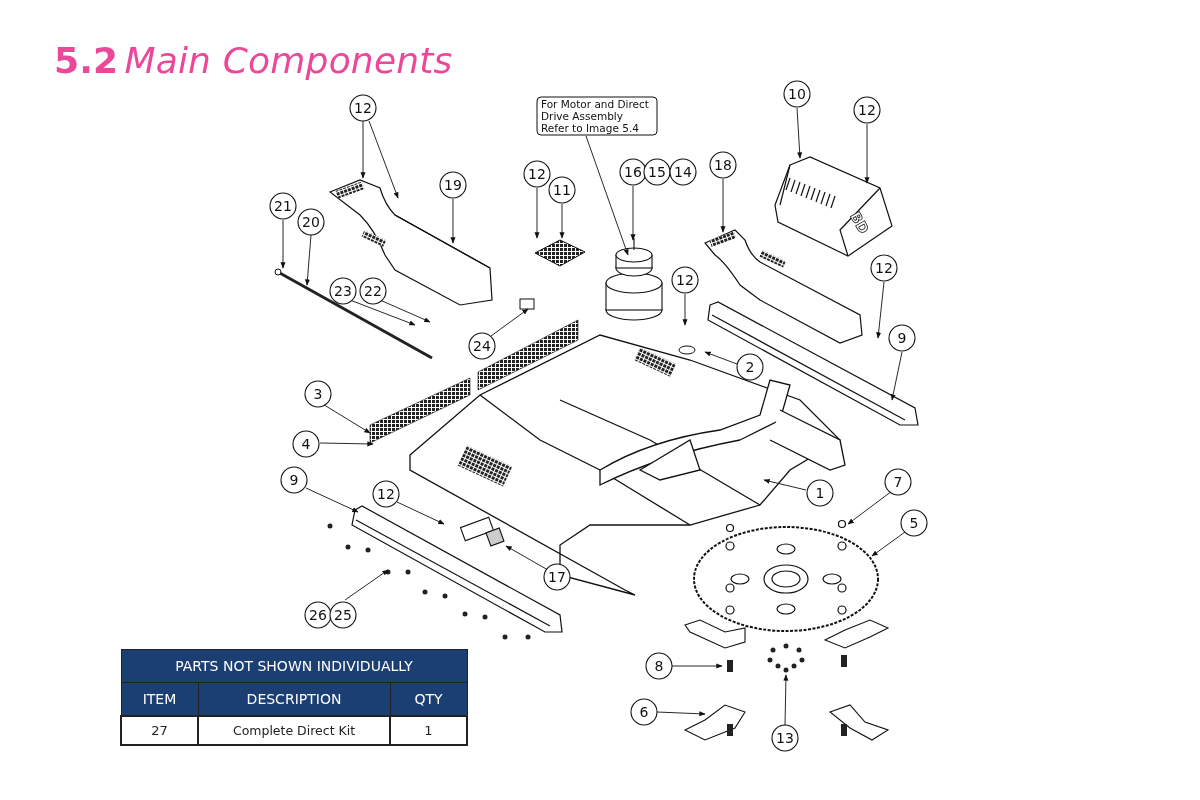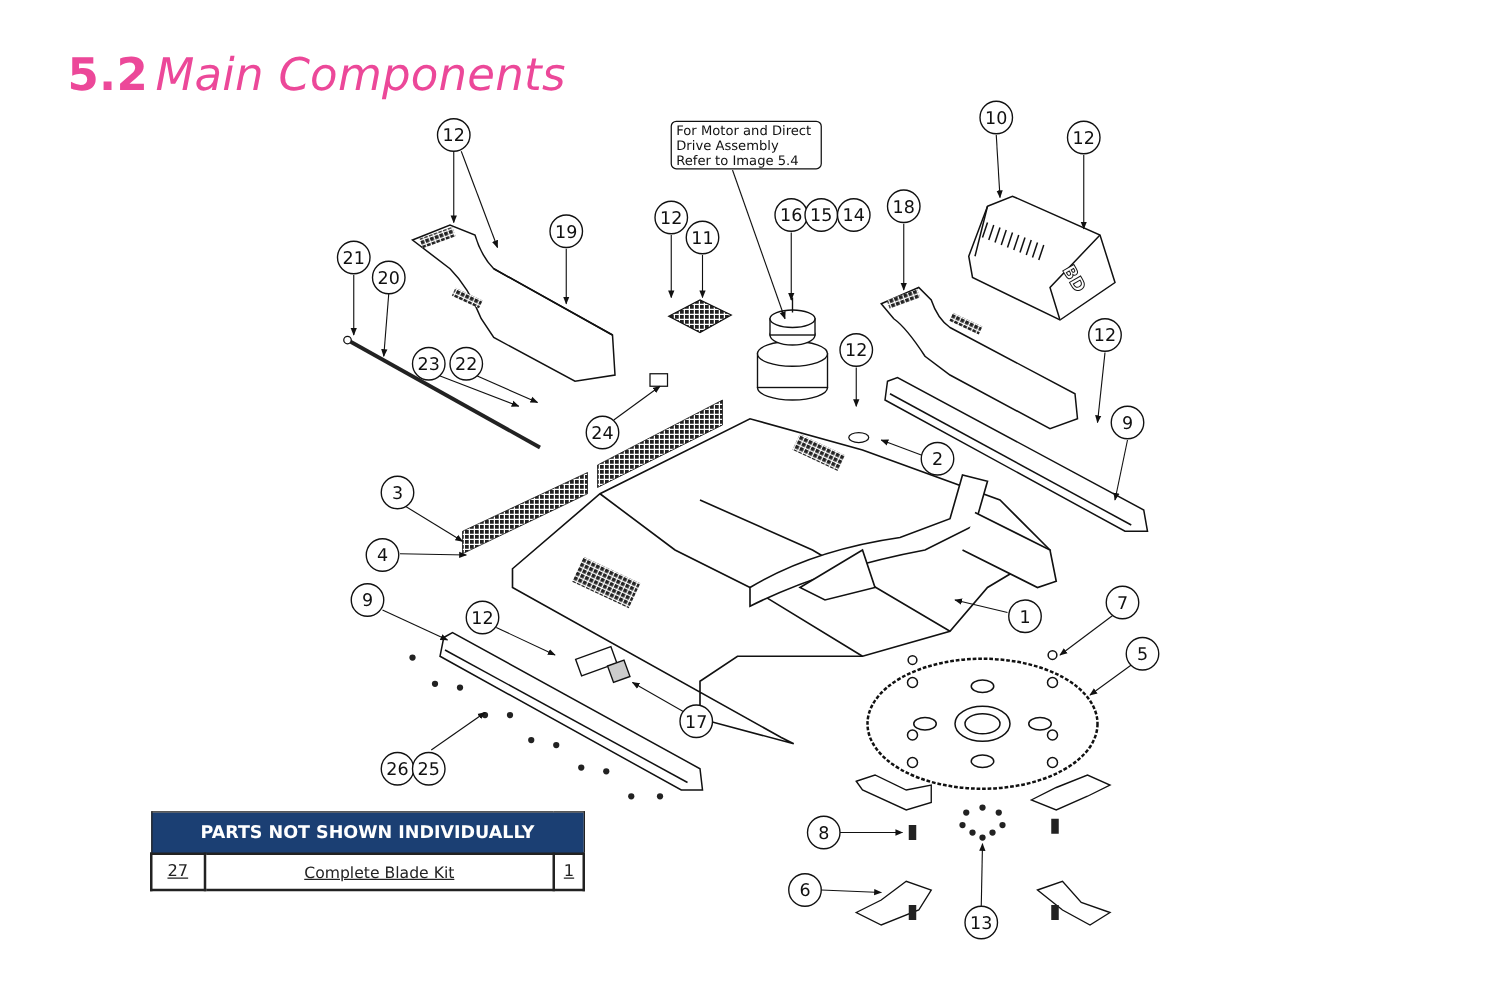--- a/index.html
+++ b/index.html
@@ -4,22 +4,22 @@
 <style>
   html, body { margin:0; padding:0; background:#ffffff; }
   body { width:1200px; height:800px; position:relative; overflow:hidden; font-family:"Liberation Sans", sans-serif; }
   .title { position:absolute; left:54px; top:40px; font-size:36px; color:#ec4899; font-family:"DejaVu Sans", sans-serif; letter-spacing:0.2px; }
   .title .num { font-weight:bold; }
   .title .txt { font-style:italic; margin-left:6px; }
   #diagram { position:absolute; left:0; top:0; width:1200px; height:800px; }
   .callout-text { font-family:"DejaVu Sans", sans-serif; font-size:14px; fill:#111; }
   .note-text { font-family:"DejaVu Sans", sans-serif; font-size:10.5px; fill:#111; }
   table.parts { position:absolute; left:120px; top:649px; border-collapse:collapse; width:348px; font-family:"DejaVu Sans", sans-serif; }
-  table.parts th { background:#1b3f73; color:#fff; font-weight:bold; font-size:14px; height:32px; border:1px solid #222; padding:0; text-align:center; }
-  table.parts td { font-size:13px; color:#222; height:27px; border:2px solid #222; text-align:center; padding:0;text-decoration:underline; }
+  table.parts th { background:#1b3f73; color:#fff; font-weight:normal; font-size:14px; height:32px; border:1px solid #222; padding:0; text-align:center; }
+  table.parts td { font-size:13px; color:#222; height:27px; border:2px solid #222; text-align:center; padding:0; }
   table.parts td.desc { font-size:12.5px; }
 </style>
 </head>
 <body>
 
 <div class="title">
   <span class="num">5.2</span><span class="txt">Main Components</span>
 </div>
 
 <svg id="diagram" viewBox="0 0 1200 800" xmlns="http://www.w3.org/2000/svg">
@@ -347,21 +347,26 @@
         <text x="785" y="743" text-anchor="middle" class="callout-text">13</text>
       </g>
     </g>
 </svg>
 
 <table class="parts">
   <thead>
     <tr>
         <th colspan="3">PARTS NOT SHOWN INDIVIDUALLY</th>
       </tr>
+    <tr>
+      <th style="width:76px">ITEM</th>
+      <th>DESCRIPTION</th>
+      <th style="width:76px">QTY</th>
+    </tr>
   </thead>
   <tbody>
     <tr>
       <td>27</td>
-      <td class="desc">Complete Blade Kit</td>
+      <td class="desc">Complete Direct Kit</td>
       <td>1</td>
     </tr>
   </tbody>
 </table>
 
 </body></html>

